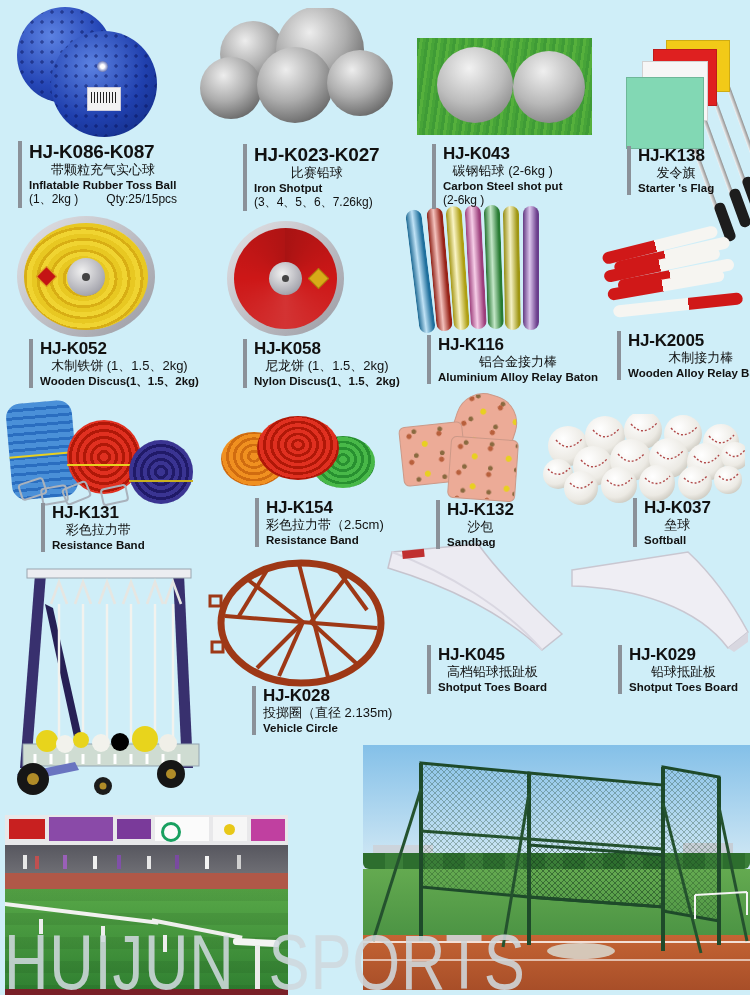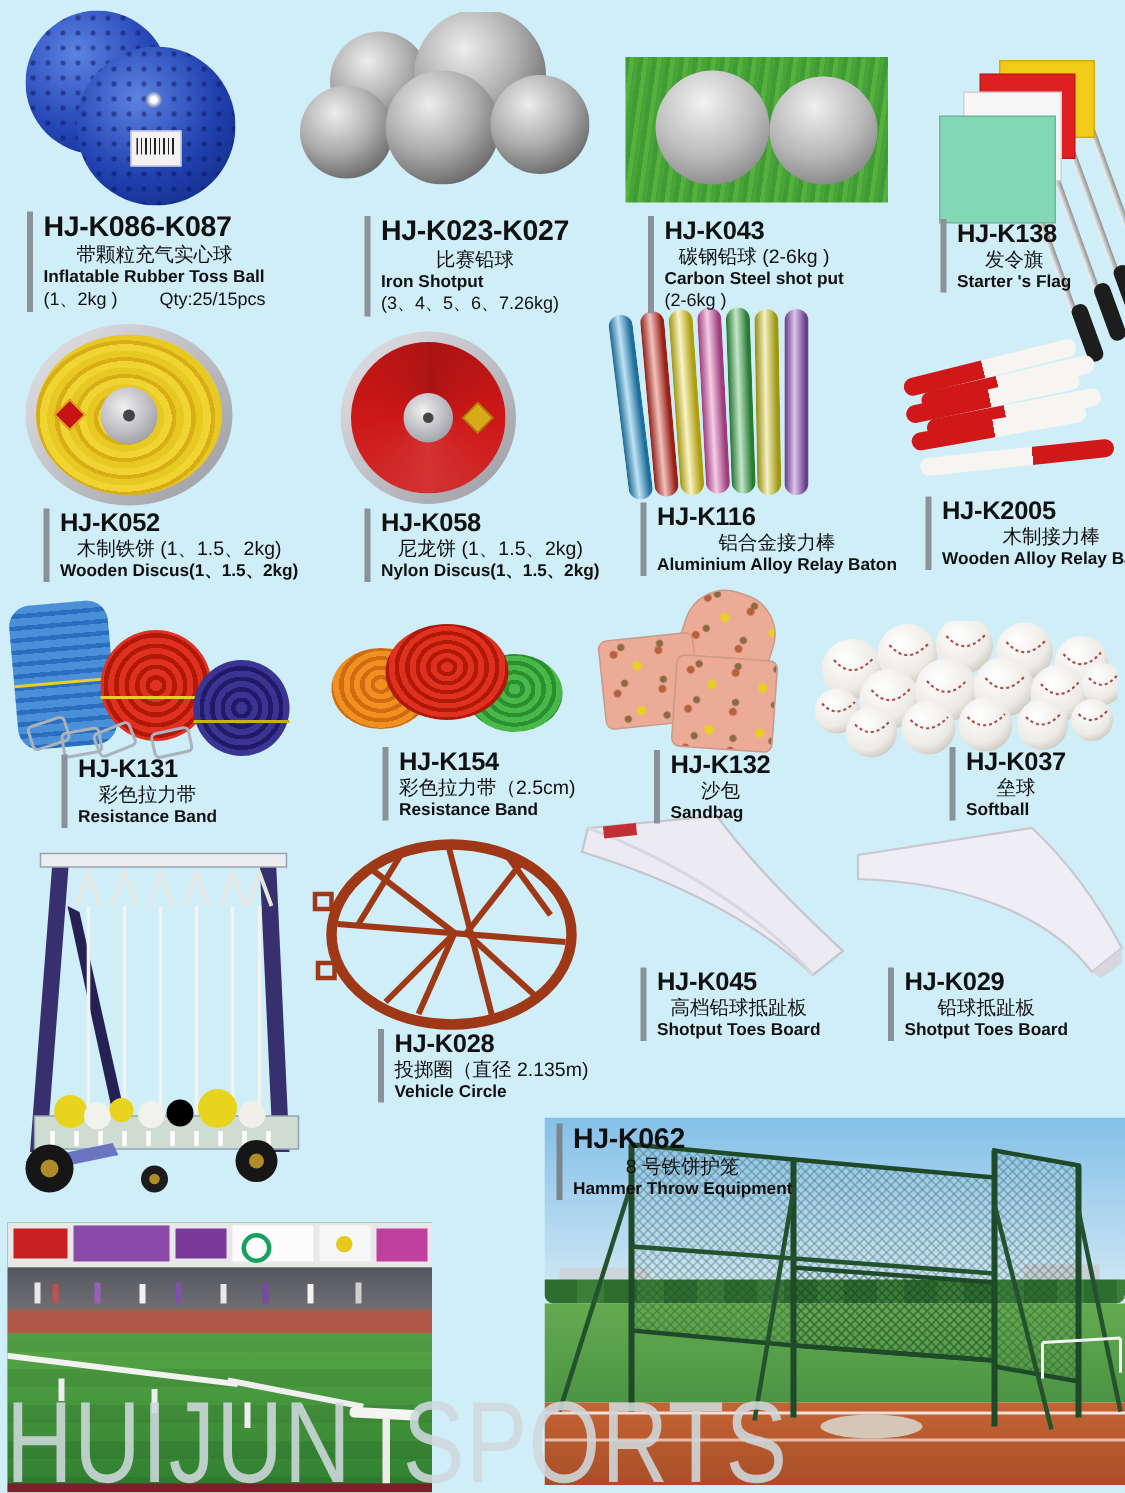--- a/index.html
+++ b/index.html
@@ -547,34 +547,26 @@
 
   <div class="label" style="left:427px;top:645px;">
     <div class="bar"></div>
     <div>
       <div class="code">HJ-K045</div>
       <div class="cn">高档铅球抵趾板</div>
       <div class="en">Shotput Toes Board</div>
     </div>
   </div>
 
-  <div class="label" style="left:592px;top:645px;">
+  <div class="label" style="left:618px;top:645px;">
     <div class="bar"></div>
     <div>
       <div class="code">HJ-K029</div>
       <div class="cn">铅球抵趾板</div>
       <div class="en">Shotput Toes Board</div>
     </div>
   </div>
 
-  <div class="label" style="left:371px;top:749px;z-index:40;">
-    <div class="bar" style="background:#7d858c"></div>
-    <div>
-      <div class="code" style="font-size:19px">HJ-K062</div>
-      <div class="cn">8 号铁饼护笼</div>
-      <div class="en">Hammer Throw Equipment</div>
-    </div>
-  </div>
 
 
   <div class="watermark" style="left:4px;top:924px;">HUIJUN SPORTS</div>
 
 </div>
 
 </body></html>

